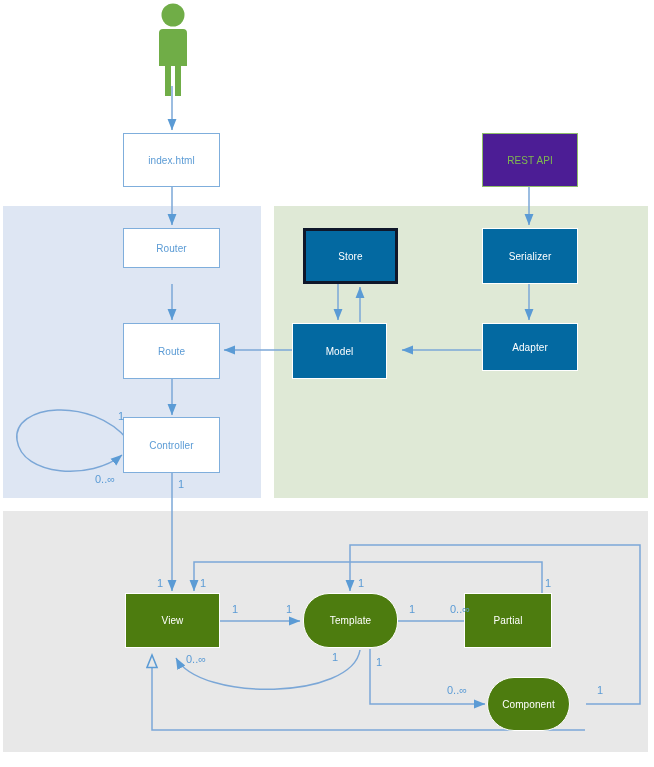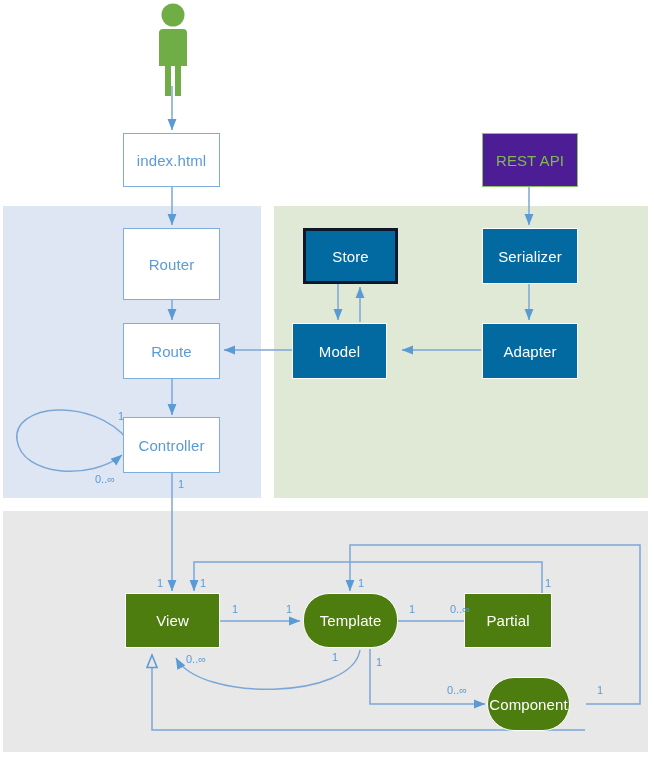--- a/index.html
+++ b/index.html
@@ -19,21 +19,21 @@
   }
   .panel {
     position: absolute;
   }
   .node {
     position: absolute;
     display: flex;
     align-items: center;
     justify-content: center;
     box-sizing: border-box;
-    font-size: 15px;
+    font-size: 10px;
     letter-spacing: 0.1px;
     white-space: nowrap;
   }
   .node-white {
     background: #ffffff;
     border: 1.2px solid #7FAEDC;
     color: #5B9BD5;
   }
   .node-white-green {
     background: #4c1d95;
@@ -129,33 +129,33 @@
   <svg width="46" height="96" viewBox="0 0 46 96" xmlns="http://www.w3.org/2000/svg">
     <circle cx="23" cy="13" r="11.5" fill="#70AD47"></circle>
     <path d="M9,31 q0,-4 4,-4 h20 q4,0 4,4 v33 h-6 v30 h-6 v-30 h-4 v30 h-6 v-30 h-6 z" fill="#70AD47"></path>
   </svg>
 </div>
 
 <div class="node node-white" style="left:123px; top:133px; width:97px; height:54px;">index.html</div>
 
 <div class="node node-white-green" style="left:482px; top:133px; width:96px; height:54px;">REST API</div>
 
-<div class="node node-white" style="left:123px; top:228px; width:97px; height:72px;">Router</div>
+<div class="node node-white" style="left:123px; top:228px; width:97px; height:40px;">Router</div>
 
 <div class="node node-white" style="left:123px; top:323px; width:97px; height:56px;">Route</div>
 
 <div class="node node-white" style="left:123px; top:417px; width:97px; height:56px;">Controller</div>
 
 <div class="node node-blue" style="left:303px; top:228px; width:95px; height:56px;">Store</div>
 
 <div class="node node-green" style="left:292px; top:323px; width:95px; height:56px;">Model</div>
 
 <div class="node node-green" style="left:482px; top:228px; width:96px; height:56px;">Serializer</div>
 
-<div class="node node-green" style="left:482px; top:323px; width:96px; height:56px;">Adapter</div>
+<div class="node node-green" style="left:482px; top:323px; width:96px; height:48px;">Adapter</div>
 
 <div class="node node-gray" style="left:125px; top:593px; width:95px; height:55px;">View</div>
 
 <div class="node node-gray" style="left:303px; top:593px; width:95px; height:55px;border-radius:26px;">Template</div>
 
 <div class="node node-gray" style="left:464px; top:593px; width:88px; height:55px;">Partial</div>
 
 <div class="node node-gray" style="left:487px; top:677px; width:83px; height:54px;border-radius:27px;">Component</div>
 
 <div class="edge-label" style="left:118px; top:411px;">1</div>

